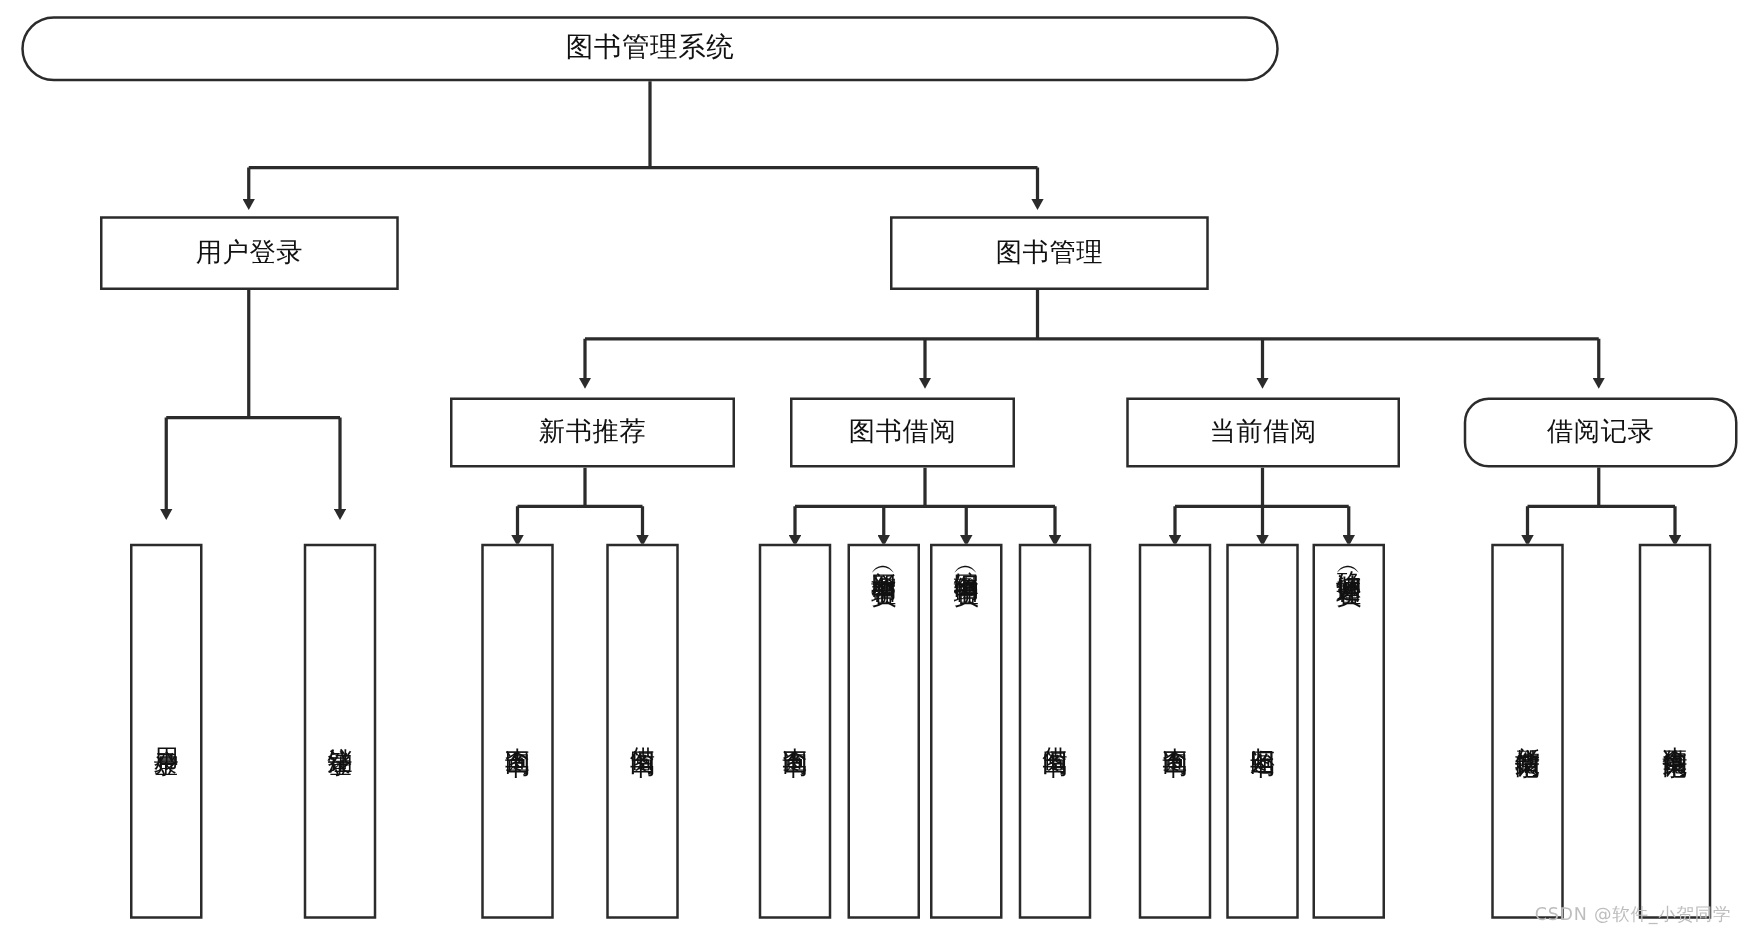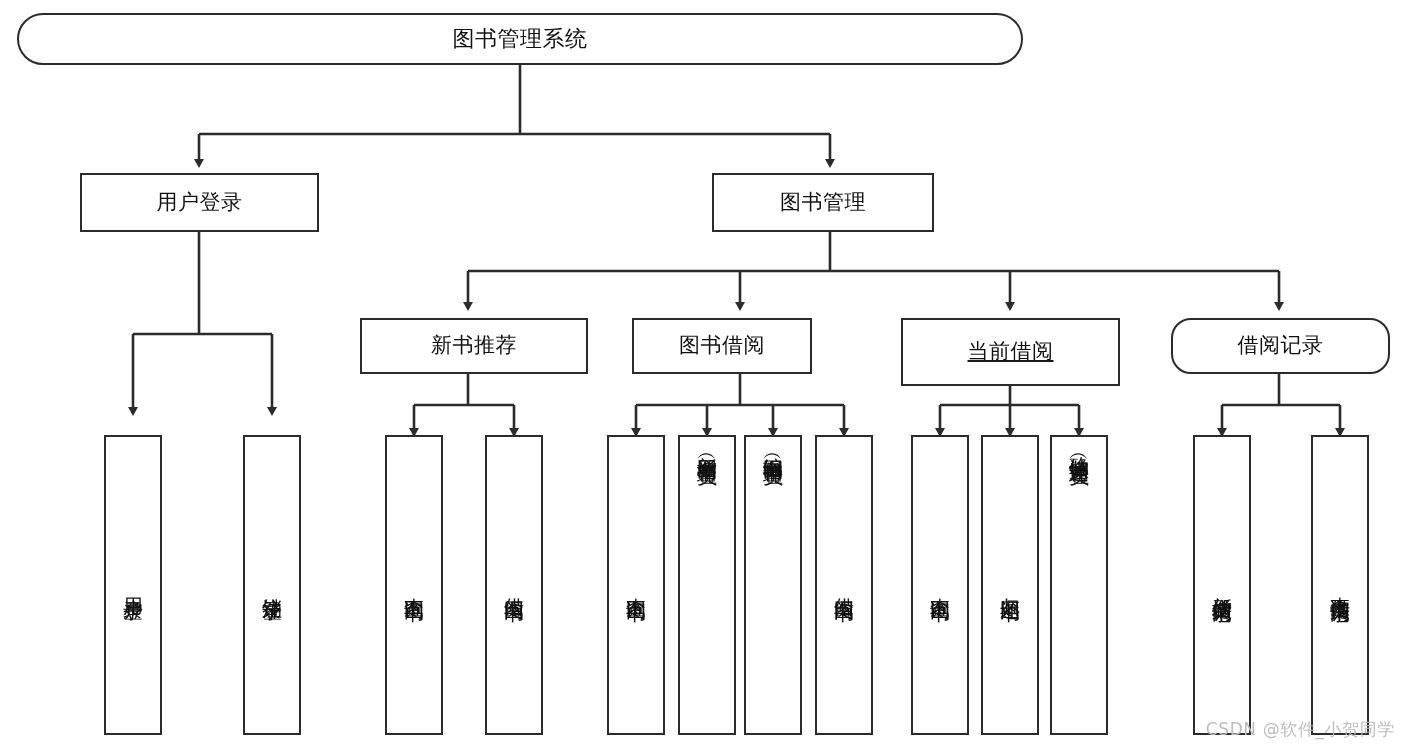--- a/index.html
+++ b/index.html
@@ -59,23 +59,23 @@
     letter-spacing: 1.5px;
     white-space: nowrap;
     display: block;
   }
   .node.leaf.centered {
     align-items: center;
     padding-top: 0;
   }
   .watermark {
     position: absolute;
-    right: 10px;
+    right: 20px;
     bottom: 6px;
-    font-size: 17px;
+    font-size: 14px;
     color: #bdbdbd;
     letter-spacing: 0.6px;
     z-index: 9;
     white-space: nowrap;
   }
 </style>
 </head>
 <body>
 
 <div id="canvas">
@@ -131,33 +131,33 @@
   </svg>
 
   <div class="node root" style="left:17px; top:13px; width:1006px; height:52px;border-radius:26px;">
     <span class="label">图书管理系统</span>
   </div>
 
   <div class="node" style="left:80px; top:173px; width:239px; height:59px;">
     <span class="label">用户登录</span>
   </div>
 
-  <div class="node" style="left:712px; top:173px; width:222px; height:59px;">
+  <div class="node" style="left:712px; top:173px; width:255px; height:59px;">
     <span class="label">图书管理</span>
   </div>
 
   <div class="node" style="left:360px; top:318px; width:228px; height:56px;">
     <span class="label">新书推荐</span>
   </div>
 
   <div class="node" style="left:632px; top:318px; width:180px; height:56px;">
     <span class="label">图书借阅</span>
   </div>
 
-  <div class="node" style="left:901px; top:318px; width:219px; height:68px;text-decoration:underline;">
+  <div class="node" style="left:901px; top:318px; width:219px; height:56px;">
     <span class="label">当前借阅</span>
   </div>
 
   <div class="node" style="left:1171px; top:318px; width:219px; height:56px;border-radius:20px;">
     <span class="label">借阅记录</span>
   </div>
 
   <div class="node leaf centered" style="left:104px; top:435px; width:58px; height:300px;">
     <span class="label">用户登录</span>
   </div>

